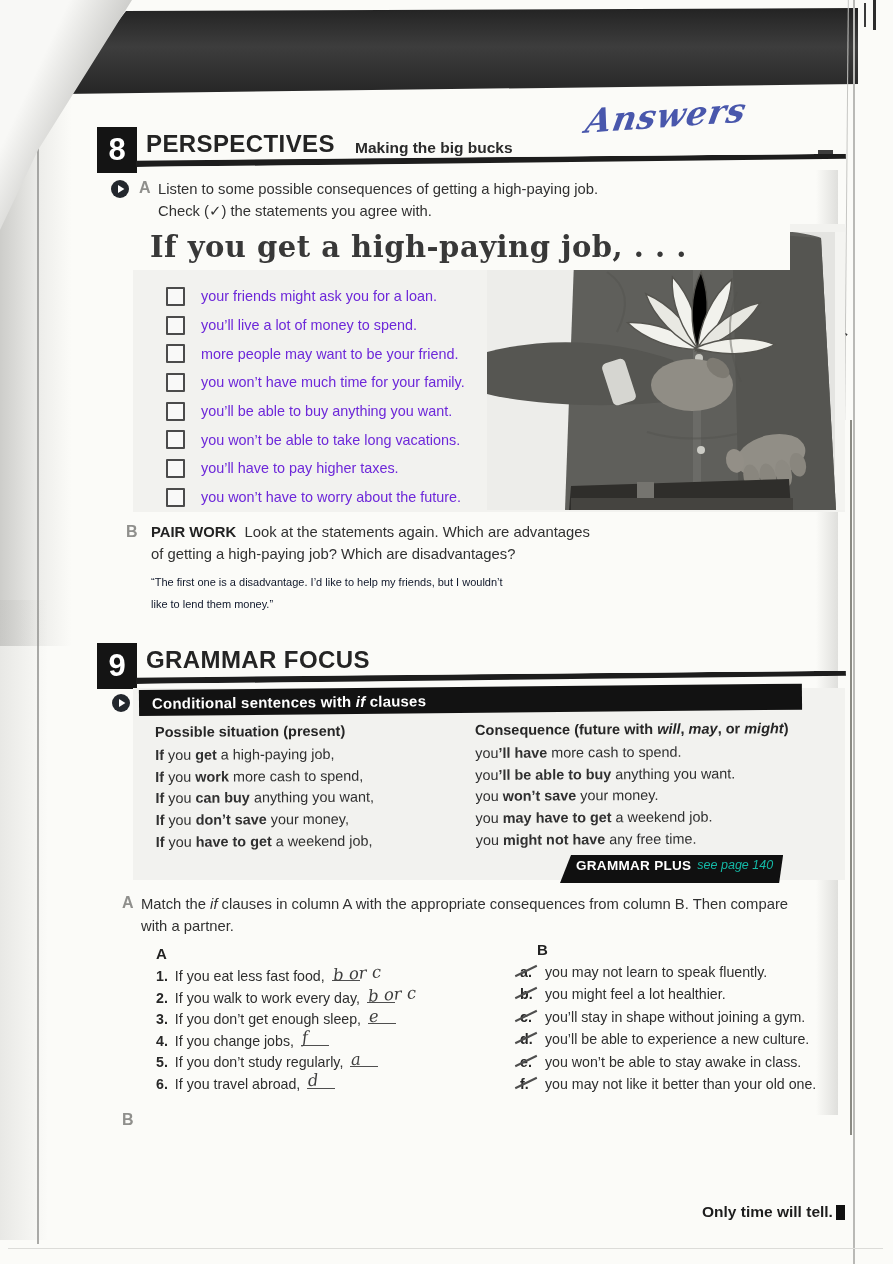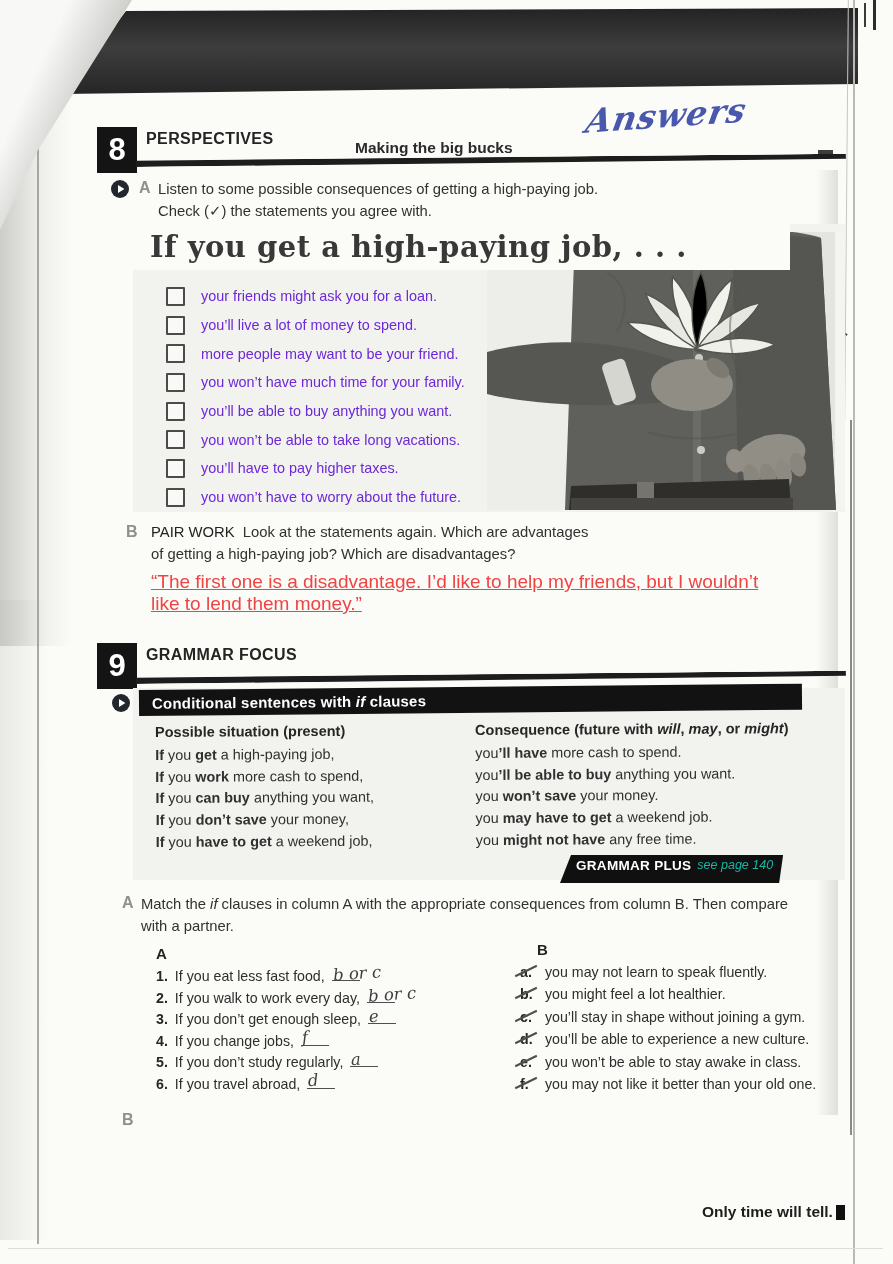--- a/index.html
+++ b/index.html
@@ -31,30 +31,30 @@
   .margin-mark{left:831px;top:326px;font-family:"DejaVu Serif",serif;font-style:italic;
     font-size:15px;color:#2e2e2e;transform:rotate(12deg);}
 
   
   .hand-blue{left:586px;top:96px;font-family:"DejaVu Serif",serif;font-style:italic;font-weight:700;
     font-size:33px;color:#3a4aa6;transform:rotate(-4deg) skewX(-14deg);letter-spacing:1px;opacity:.92;}
 
   
   .numbox{width:40px;height:46px;background:#141414;color:#fff;display:flex;align-items:center;
     justify-content:center;font-weight:bold;font-size:31px;}
-  .sec-title{font-weight:bold;font-size:16px;color:#242424;letter-spacing:.4px;}
+  .sec-title{font-weight:bold;font-size:24px;color:#242424;letter-spacing:.4px;}
   .sec-sub{font-weight:bold;font-size:15.5px;color:#2b2b2b;}
   .rule{height:7px;background:#1d1d1d;transform-origin:left center;transform:rotate(-0.5deg);
     clip-path:polygon(0 10%,100% 0,100% 72%,0 100%);}
 
   
   .play{width:18px;height:18px;display:inline-block;}
   .exlabel{font-weight:bold;font-size:16px;color:#8f8f8c;}
   .extext{font-size:14.8px;line-height:22px;color:#313131;}
-  .bold-head{font-weight:normal;color:#222;}
+  .bold-head{font-weight:bold;color:#222;}
 
   
   .persp{left:133px;top:224px;width:712px;height:288px;background:#f2f2ef;overflow:hidden;}
   .persp-strip{position:absolute;left:0;top:0;width:657px;height:46px;background:#fbfbf8;z-index:2;
     display:flex;align-items:center;}
   .persp-title{font-family:"DejaVu Serif",serif;font-weight:700;font-size:29px;color:#383838;
     letter-spacing:.5px;padding-left:17px;white-space:nowrap;}
   .photo{position:absolute;left:354px;top:8px;width:358px;height:278px;z-index:1;}
   .chk-list{position:absolute;left:33px;top:58px;z-index:3;}
   .chk-row{height:28.7px;display:flex;align-items:center;gap:16px;}
@@ -83,21 +83,21 @@
   .match-row{line-height:21.6px;font-size:14.2px;white-space:nowrap;color:#2e2e2e;}
   .mnum{font-weight:bold;margin-right:7px;color:#272727;}
   .blank{display:inline-block;width:28px;height:11px;margin-left:7px;border-bottom:1.6px solid #4f4f4f;position:relative;}
   .answer{position:absolute;left:1px;bottom:-2px;font-family:"DejaVu Serif",serif;font-style:italic;
     font-size:16.5px;color:#3d3d3d;transform:rotate(-4deg);white-space:nowrap;line-height:1;}
   .matchb-row{line-height:22.4px;font-size:14.2px;white-space:nowrap;color:#2e2e2e;}
   .mletter{font-weight:bold;display:inline-block;width:16px;margin-right:9px;position:relative;color:#272727;}
   .mletter.struck::after{content:'';position:absolute;left:-6px;top:9px;width:24px;height:1.8px;
     background:#4e4e4e;transform:rotate(-26deg);}
 
-  .quote{font-size:19px;line-height:22px;color:#ef4444;text-decoration:underline;}
+  .quote{font-size:11px;line-height:22px;color:#0f172a;}
   .footer-text{font-weight:bold;font-size:15.5px;color:#1d1d1d;display:flex;align-items:center;gap:3px;}
   .footer-sq{width:9px;height:15px;background:#101010;display:inline-block;}
 </style>
 </head>
 <body>
 
 <div class="canvas">
 
   <div class="abs scan-top"></div>
   <div class="abs corner-fold"></div>

